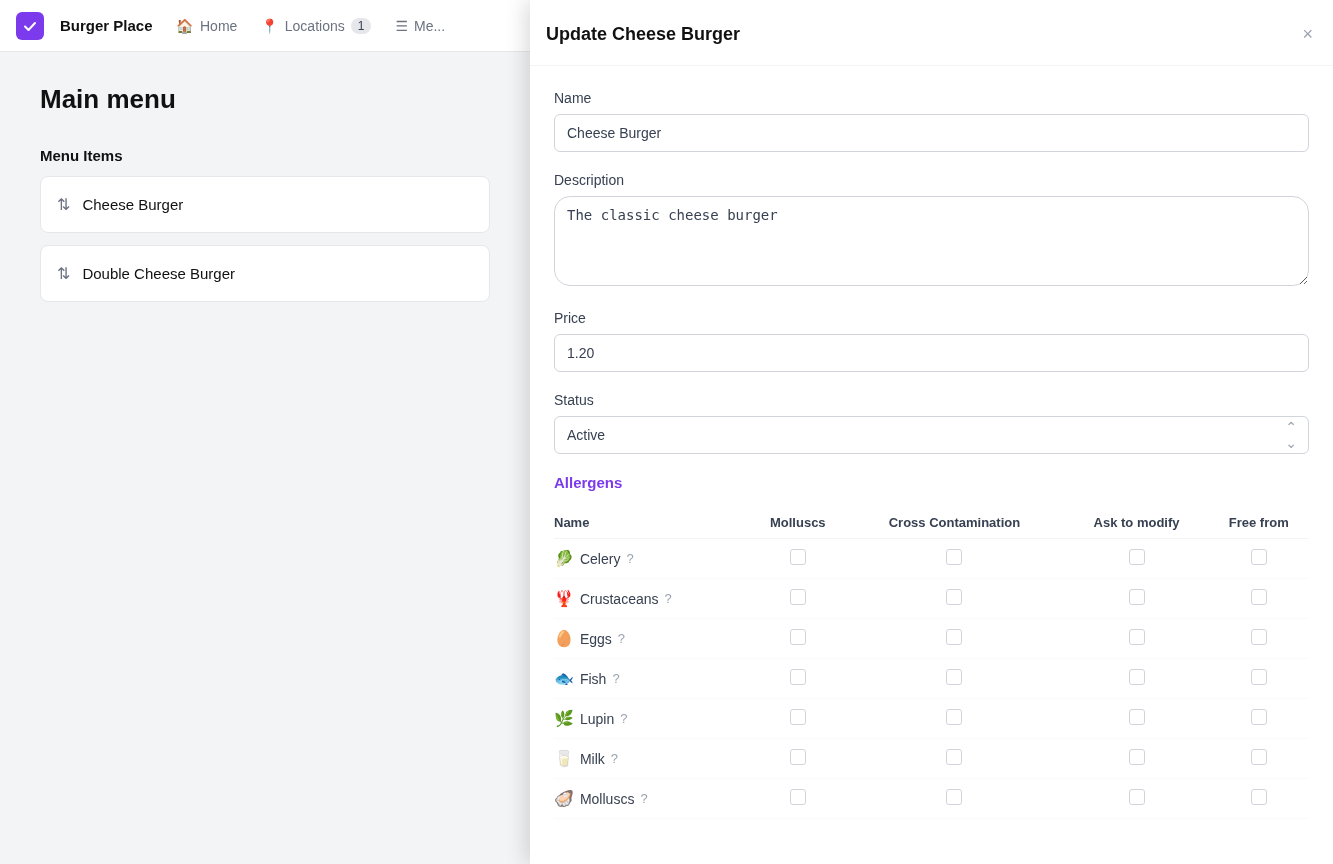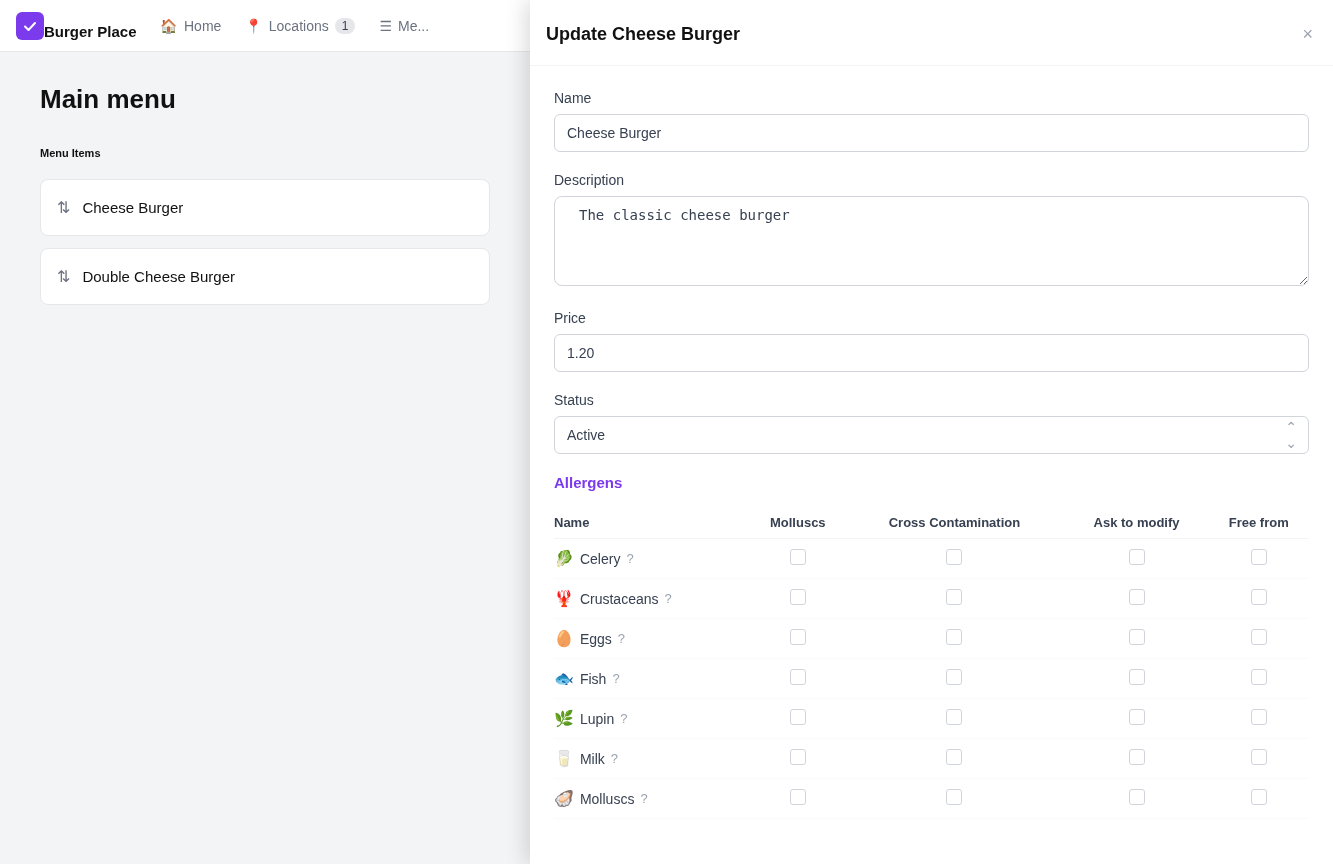--- a/index.html
+++ b/index.html
@@ -12,21 +12,21 @@
       display: flex;
       align-items: center;
       padding: 0 16px;
       gap: 24px;
       border-bottom: 1px solid #e5e7eb;
       position: absolute;
       top: 0; left: 0; right: 0;
       z-index: 1;
     }
     .brand {
-      display: flex; align-items: flex-end; gap: 0;
+      display: flex; align-items: center; gap: 16px;
     }
     .brand-logo {
       width: 28px; height: 28px;
       background: #7c3aed;
       border-radius: 6px;
       display: flex; align-items: center; justify-content: center;
     }
     .brand-logo svg { width: 16px; height: 16px; }
     .brand-name { font-size: 15px; font-weight: 600; color: #111; }
     .nav-item {
@@ -40,21 +40,21 @@
 
     
     .main-bg {
       position: absolute;
       top: 52px; left: 0;
       width: 530px; bottom: 0;
       background: #f3f4f6;
       padding: 32px 40px;
     }
     .main-title { font-size: 26px; font-weight: 600; color: #111; margin-bottom: 32px; }
-    .section-label { font-size: 11px; font-weight: 600; color: #111; margin-bottom: 20px; }
+    .section-label { font-size: 15px; font-weight: 600; color: #111; margin-bottom: 12px; }
     .menu-item-card {
       background: #fff;
       border: 1px solid #e5e7eb;
       border-radius: 8px;
       padding: 18px 16px;
       display: flex; align-items: center; gap: 12px;
       margin-bottom: 12px;
       cursor: pointer;
     }
     .menu-item-card .sort-icon { color: #6b7280; font-size: 16px; }
@@ -87,22 +87,22 @@
       border: 1px solid #d1d5db;
       border-radius: 6px;
       padding: 10px 12px;
       font-size: 14px;
       color: #374151;
       outline: none;
     }
     .field-textarea {
       width: 100%;
       border: 1px solid #d1d5db;
-      border-radius: 8px;
-      padding: 10px 24px;
+      border-radius: 16px;
+      padding: 10px 12px;
       font-size: 14px;
       color: #374151;
       min-height: 90px;
       resize: vertical;
       outline: none;
     }
     .field-select-wrapper {
       position: relative;
     }
     .field-select {

